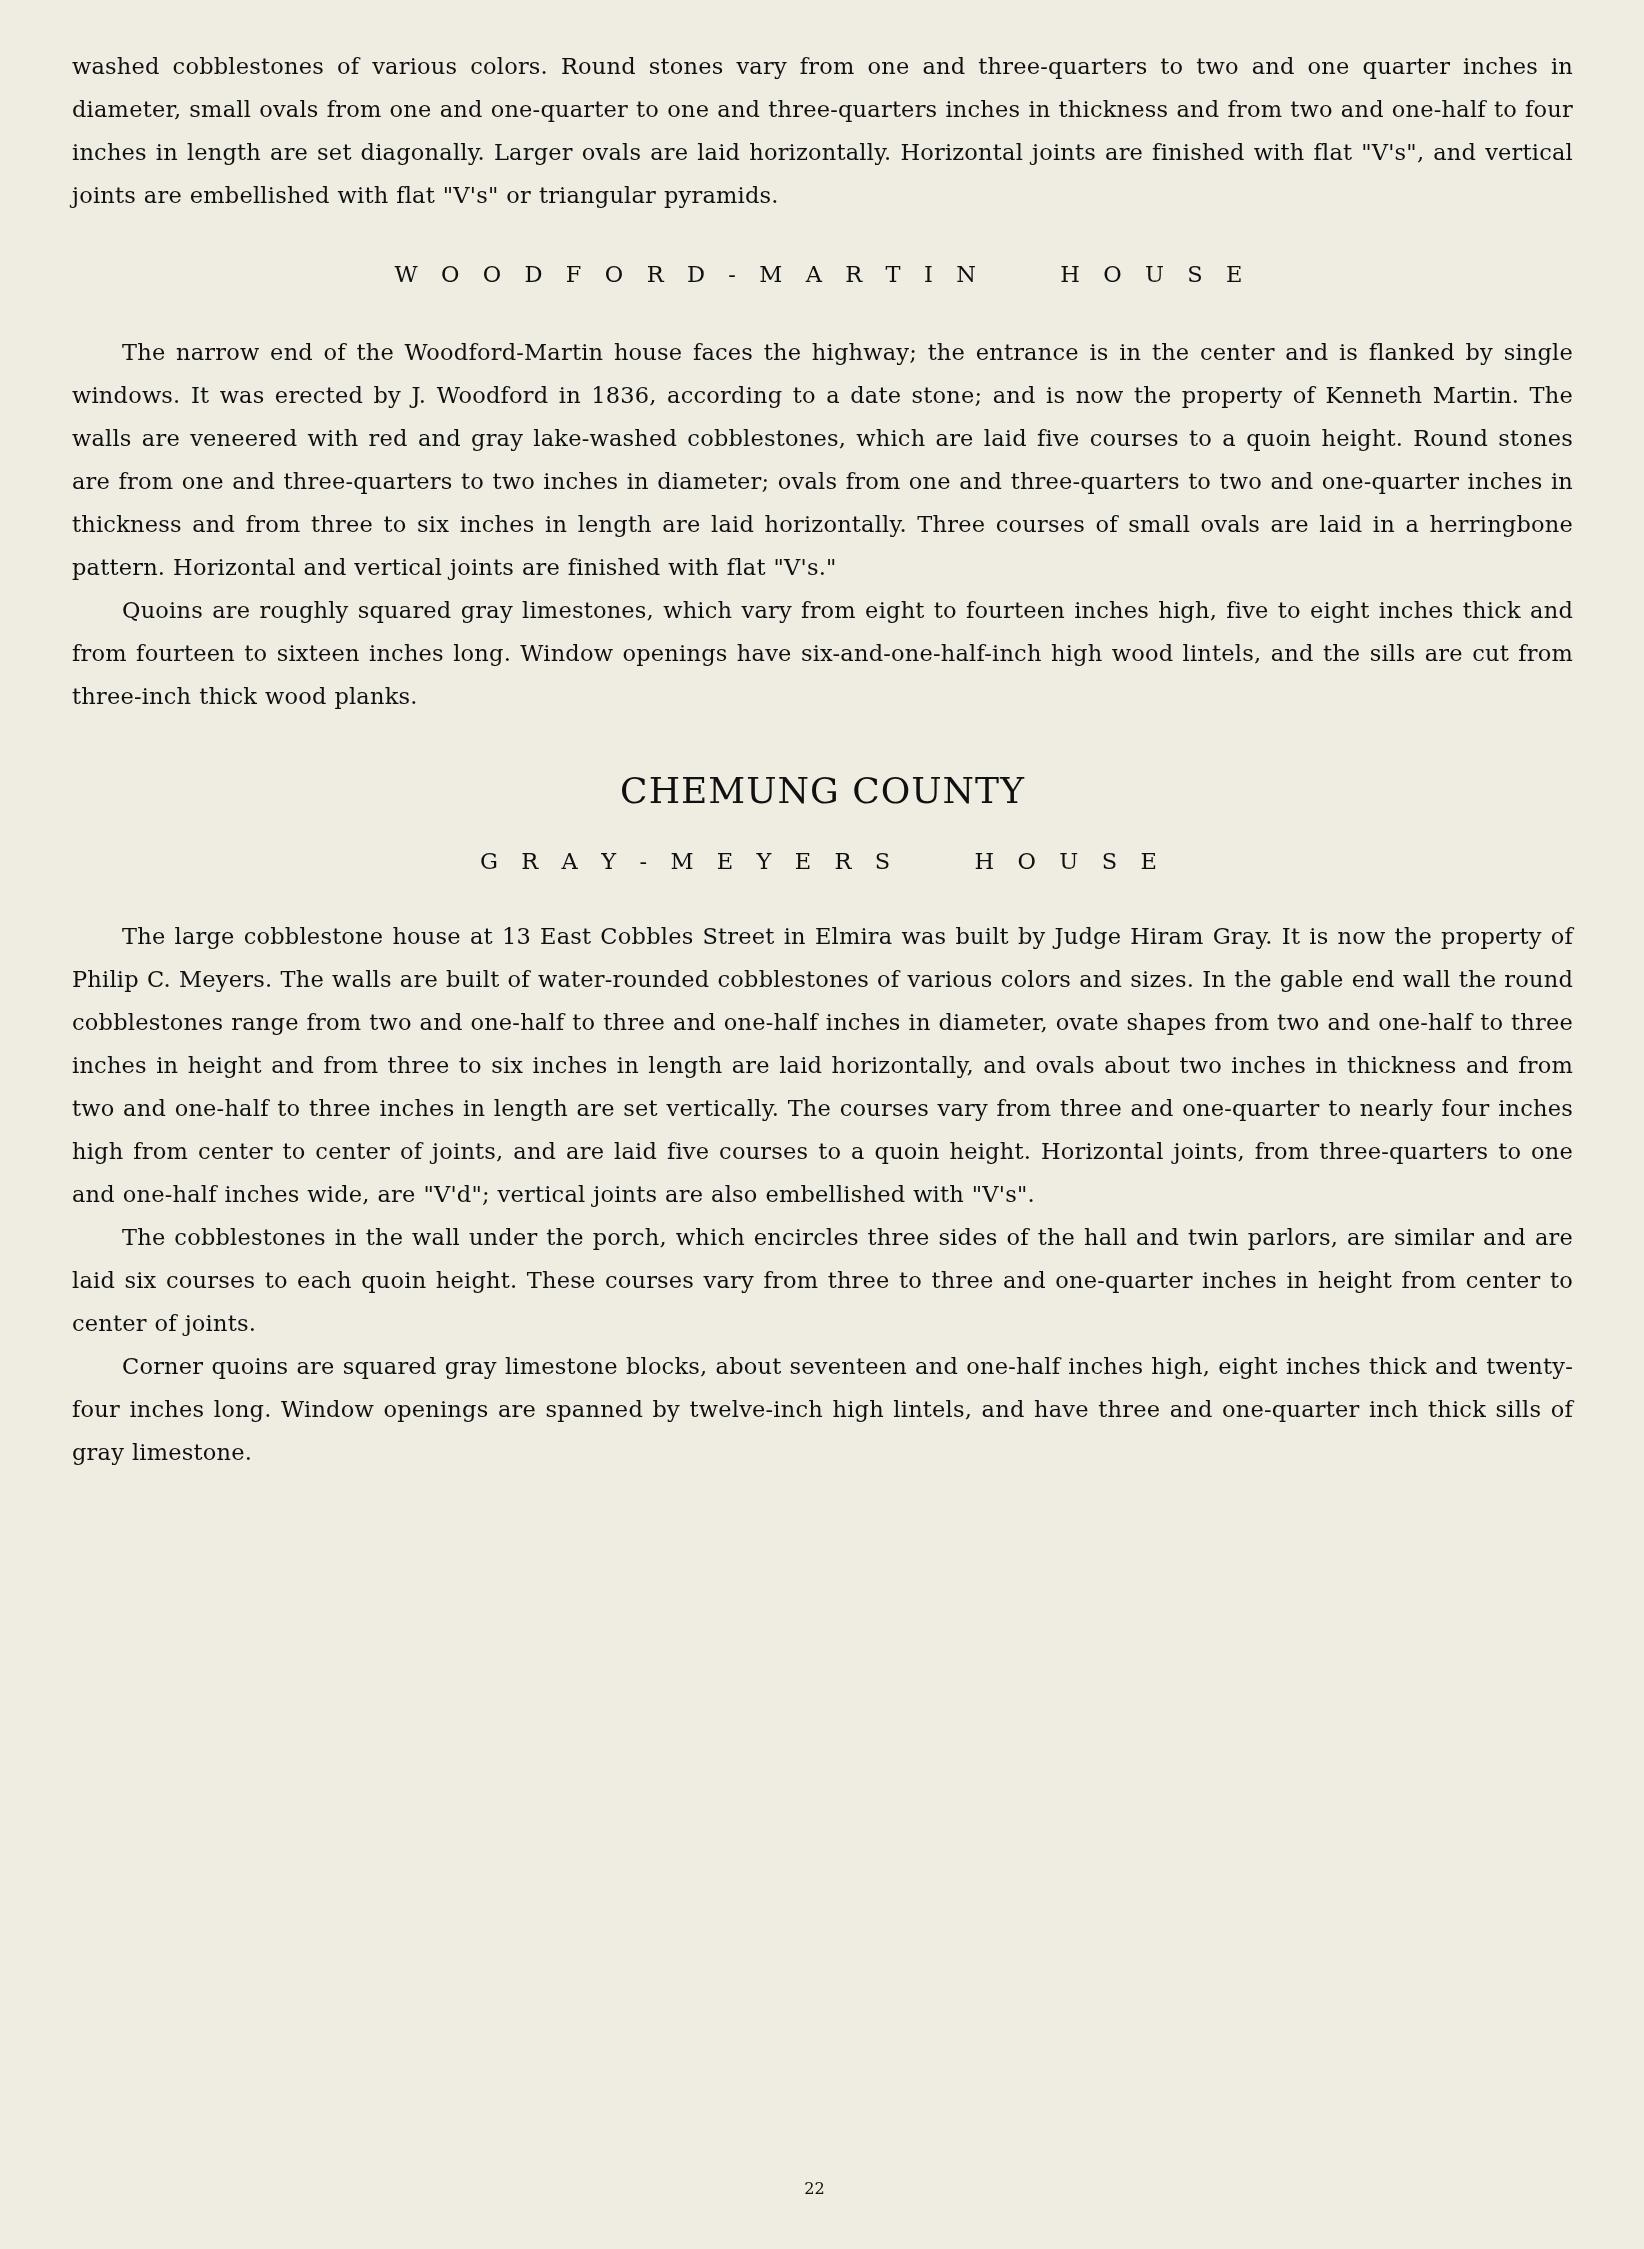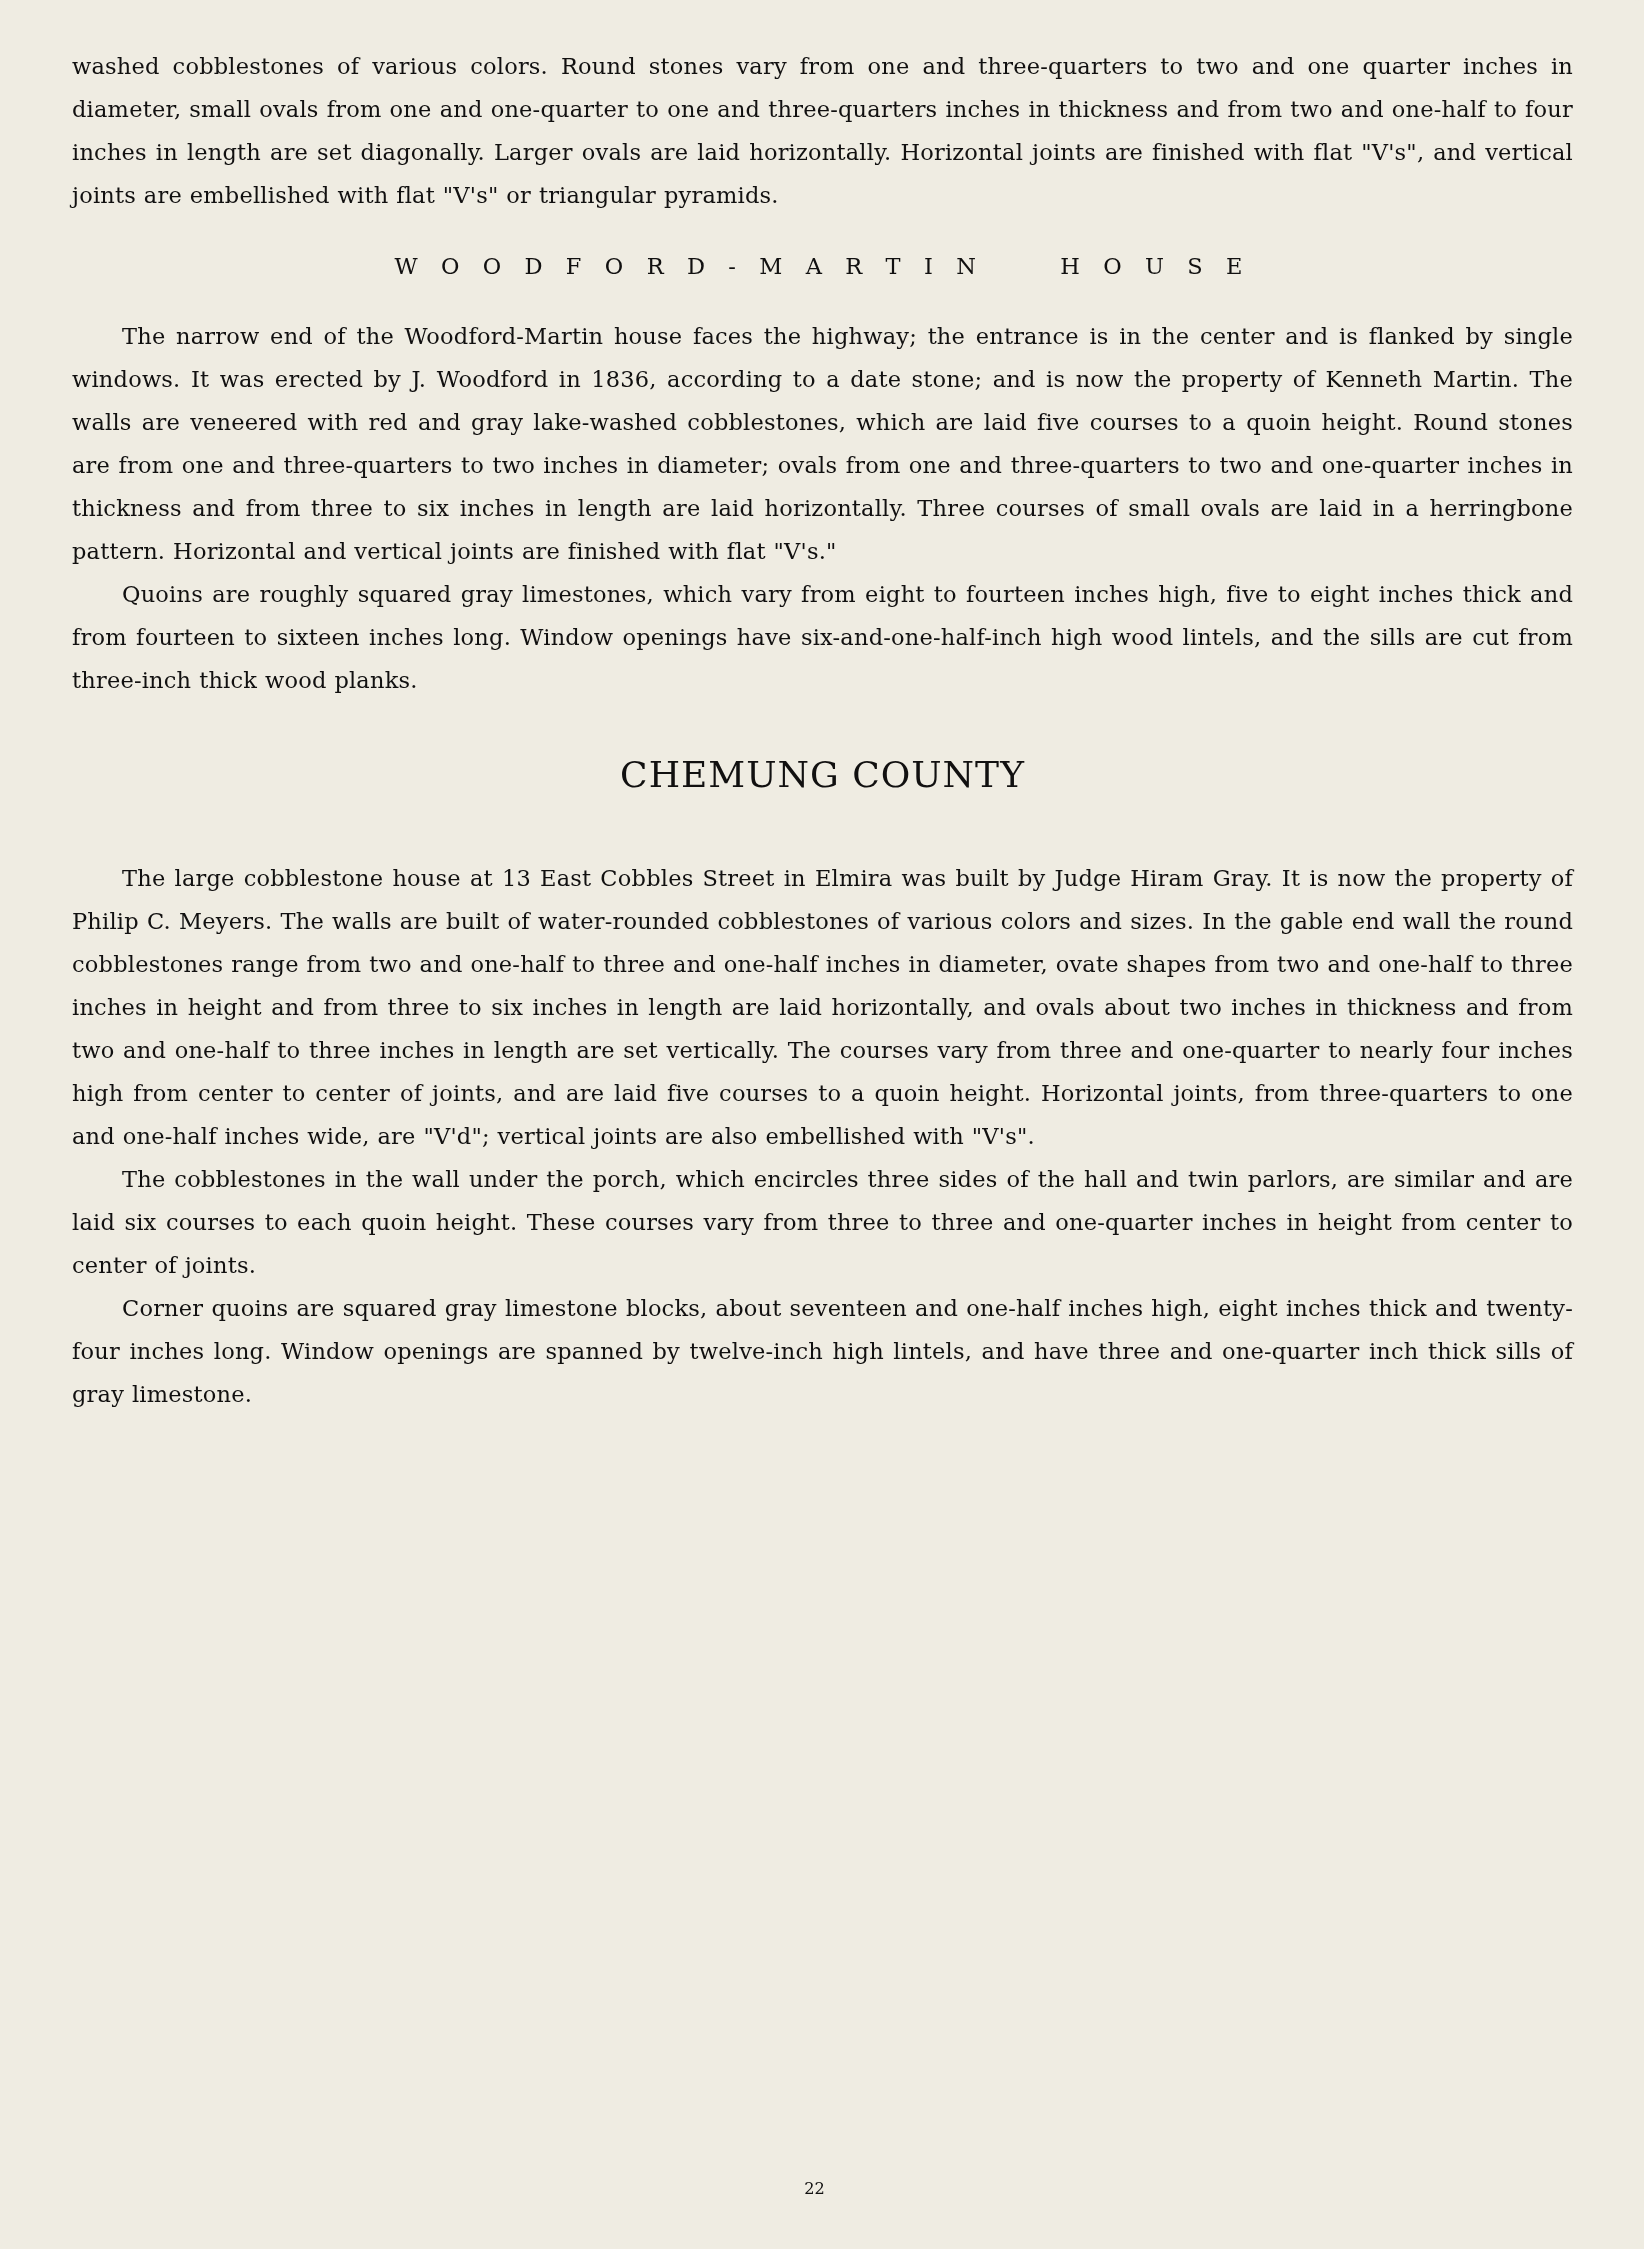--- a/index.html
+++ b/index.html
@@ -38,21 +38,21 @@
     letter-spacing: 0.2px;
     word-spacing: 0.5px;
   }
   p.indent {
     text-indent: 50px;
   }
   .section-head {
     font-size: 22.5px;
     text-align: center;
     letter-spacing: 8.1px;
-    margin: 0;
+    margin: 8px;
     padding: 0;
     white-space: pre;
   }
   .county-head {
     font-size: 36px;
     font-weight: normal;
     text-align: center;
     letter-spacing: 1px;
     margin: 0;
     padding: 0;
@@ -83,20 +83,21 @@
     <div class="sp-a"></div>
     <div class="section-head">W O O D F O R D - M A R T I N     H O U S E</div>
     <div class="sp-b"></div>
 
     <p class="body indent">The narrow end of the Woodford-Martin house faces the highway; the entrance is in the center and is flanked by single windows. It was erected by J. Woodford in 1836, according to a date stone; and is now the property of Kenneth Martin. The walls are veneered with red and gray lake-washed cobblestones, which are laid five courses to a quoin height. Round stones are from one and three-quarters to two inches in diameter; ovals from one and three-quarters to two and one-quarter inches in thickness and from three to six inches in length are laid horizontally. Three courses of small ovals are laid in a herringbone pattern. Horizontal and vertical joints are finished with flat "V's."</p>
     <p class="body indent">Quoins are roughly squared gray limestones, which vary from eight to fourteen inches high, five to eight inches thick and from fourteen to sixteen inches long. Window openings have six-and-one-half-inch high wood lintels, and the sills are cut from three-inch thick wood planks.</p>
 
     <div class="sp-c"></div>
     <div class="county-head">CHEMUNG COUNTY</div>
     <div class="sp-d"></div>
+    <div class="section-head">G R A Y - M E Y E R S     H O U S E</div>
     <div class="sp-e"></div>
 
     <p class="body indent">The large cobblestone house at 13 East Cobbles Street in Elmira was built by Judge Hiram Gray. It is now the property of Philip C. Meyers. The walls are built of water-rounded cobblestones of various colors and sizes. In the gable end wall the round cobblestones range from two and one-half to three and one-half inches in diameter, ovate shapes from two and one-half to three inches in height and from three to six inches in length are laid horizontally, and ovals about two inches in thickness and from two and one-half to three inches in length are set vertically. The courses vary from three and one-quarter to nearly four inches high from center to center of joints, and are laid five courses to a quoin height. Horizontal joints, from three-quarters to one and one-half inches wide, are "V'd"; vertical joints are also embellished with "V's".</p>
     <p class="body indent">The cobblestones in the wall under the porch, which encircles three sides of the hall and twin parlors, are similar and are laid six courses to each quoin height. These courses vary from three to three and one-quarter inches in height from center to center of joints.</p>
     <p class="body indent">Corner quoins are squared gray limestone blocks, about seventeen and one-half inches high, eight inches thick and twenty-four inches long. Window openings are spanned by twelve-inch high lintels, and have three and one-quarter inch thick sills of gray limestone.</p>
 
   </div>
   <div class="page-number">22</div>
 </div>
 

